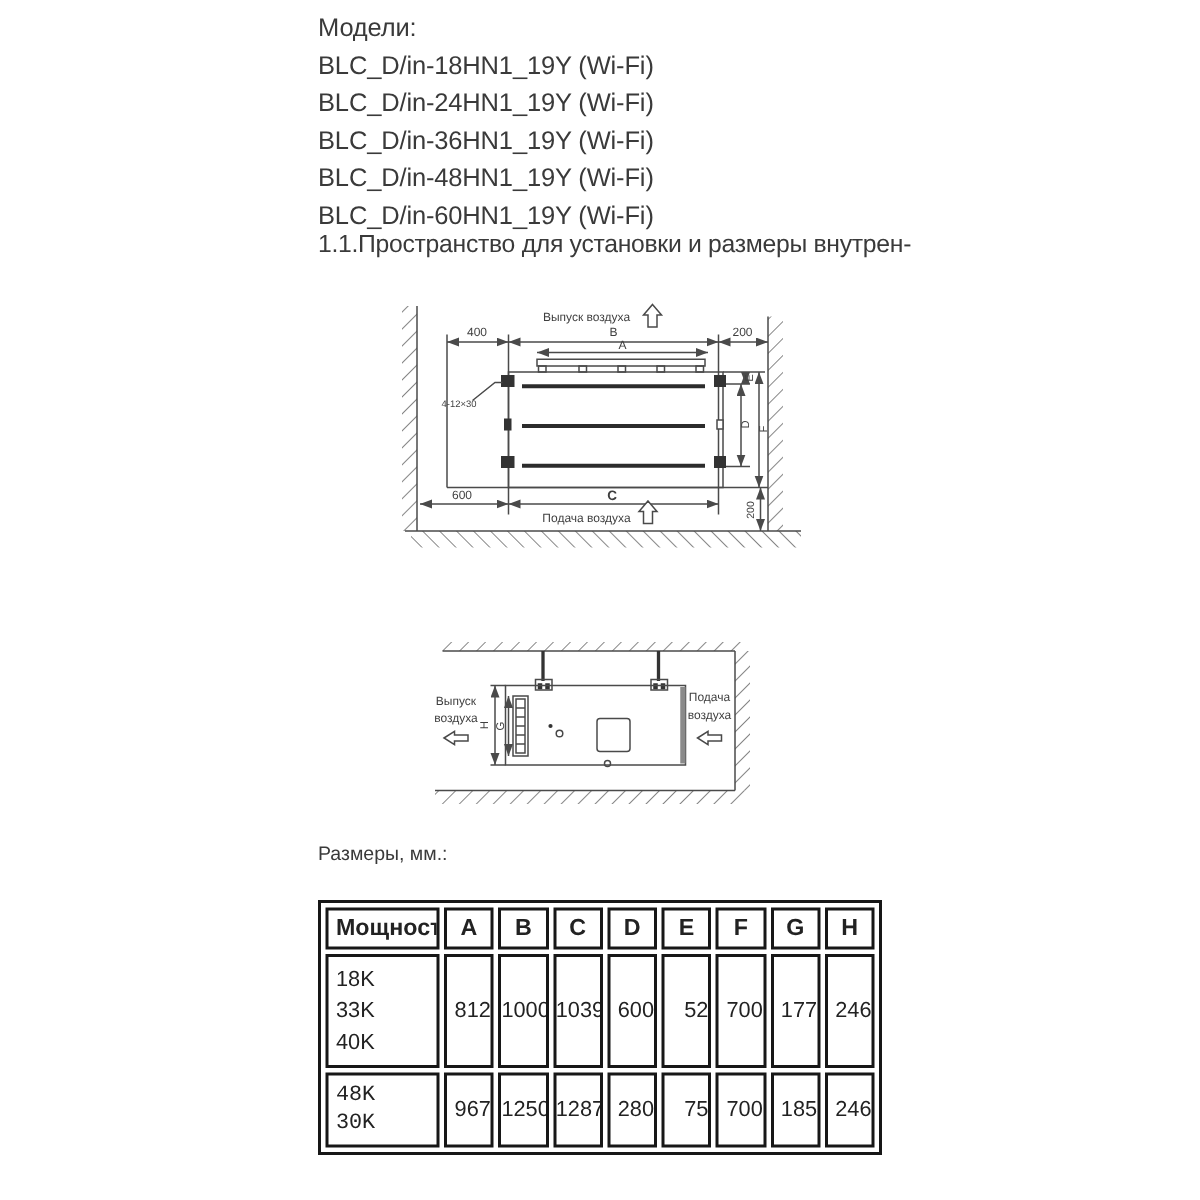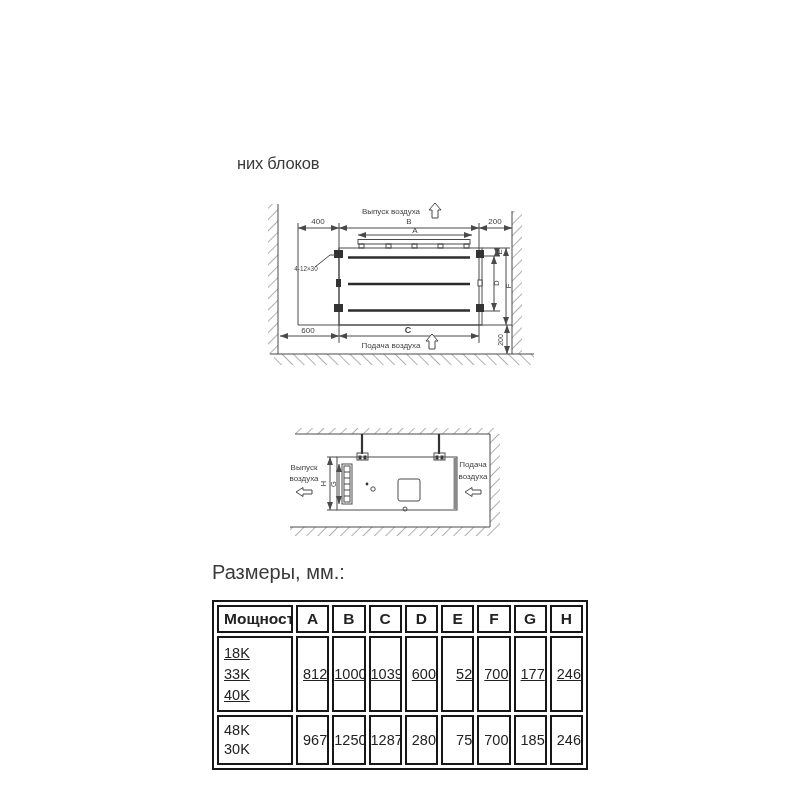--- a/index.html
+++ b/index.html
@@ -2,47 +2,55 @@
 <html><head>
 <meta charset="utf-8">
 <style>
   html,body{margin:0;padding:0;background:#fff;}
   .page{position:relative;width:800px;height:800px;background:#fff;overflow:hidden;
         font-family:"Liberation Sans",sans-serif;color:#3a3a3a;}
   .abs{position:absolute;}
   .models{left:212px;top:6px;font-size:17px;line-height:25px;letter-spacing:-0.1px;}
   .section{left:212px;top:150px;font-size:16.5px;line-height:26px;letter-spacing:-0.2px;}
   .section .indent{padding-left:25px;}
-  .sizes-heading{left:212px;top:561px;font-size:20px;}
+  .sizes-heading{left:212px;top:561px;font-size:13px;}
   svg text{font-family:"Liberation Sans",sans-serif;fill:#3f3f3f;}
   .dline{stroke:#4a4a4a;stroke-width:1;fill:none;}
   .thin{stroke:#4a4a4a;stroke-width:1;fill:none;}
   .bold-line{stroke:#2c2c2c;stroke-width:2.6;}
   
   .dims{position:absolute;left:212px;top:600px;width:376px;table-layout:fixed;
         border-collapse:separate;border-spacing:3px;border:2px solid #171717;background:#fff;}
   .dims th,.dims td{border:2px solid #171717;font-size:14px;text-align:center;
         vertical-align:middle;padding:0;overflow:hidden;white-space:nowrap;}
   .dims th{font-size:15.5px;font-weight:bold;height:24px;color:#222;}
   .dims th.power,.dims td.power{text-align:left;padding-left:5px;}
   .dims td{color:#222;font-size:14.5px;text-align:right;}
-  .dims tr.r1 td{height:72px;text-decoration:underline;}
+  .dims tr.r1 td{height:72px;}
   .dims tr.r2 td{height:22px;}
   .dims tr.r3 td{height:46px;}
   .dims tr.r1 td.power div{line-height:21px;}
-  .dims tr.r3 td.power div{line-height:19px;}
+  .dims tr.r3 td.power div{line-height:19px;font-family:Liberation Mono, monospace;}
 </style>
 </head>
 <body>
 
 <div class="page">
 
+  <div class="abs models">
+    <div>Модели:</div>
+    <div>BLC_D/in-18HN1_19Y (Wi-Fi)</div>
+    <div>BLC_D/in-24HN1_19Y (Wi-Fi)</div>
+    <div>BLC_D/in-36HN1_19Y (Wi-Fi)</div>
+    <div>BLC_D/in-48HN1_19Y (Wi-Fi)</div>
+    <div>BLC_D/in-60HN1_19Y (Wi-Fi)</div>
+  </div>
 
   <div class="abs section">
-    <div class="indent">них блоков</div>
+    <div>1.1.Пространство для установки и размеры внутрен-</div>
   </div>
 
   <svg class="abs" style="left:258px;top:195px;" width="290" height="182" viewBox="0 0 290 182">
     <defs>
       <pattern id="p1" width="8" height="8" patternUnits="userSpaceOnUse" patternTransform="rotate(45)">
         <line x1="0" y1="0" x2="0" y2="8" stroke="#787878" stroke-width="1.2"></line>
       </pattern>
       <pattern id="p2" width="8" height="8" patternUnits="userSpaceOnUse" patternTransform="rotate(-45)">
         <line x1="0" y1="0" x2="0" y2="8" stroke="#787878" stroke-width="1.2"></line>
       </pattern>

